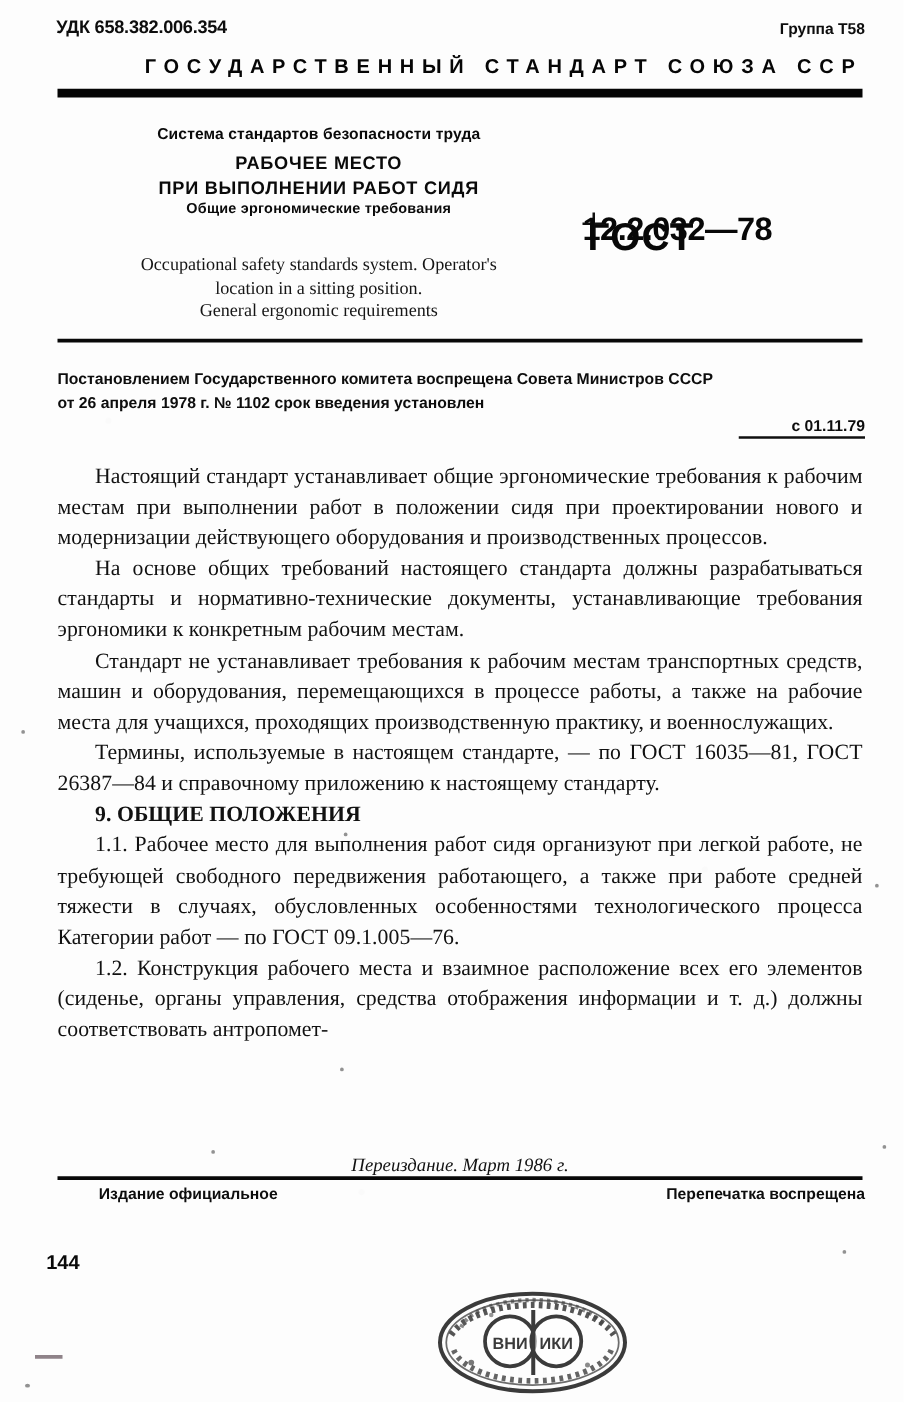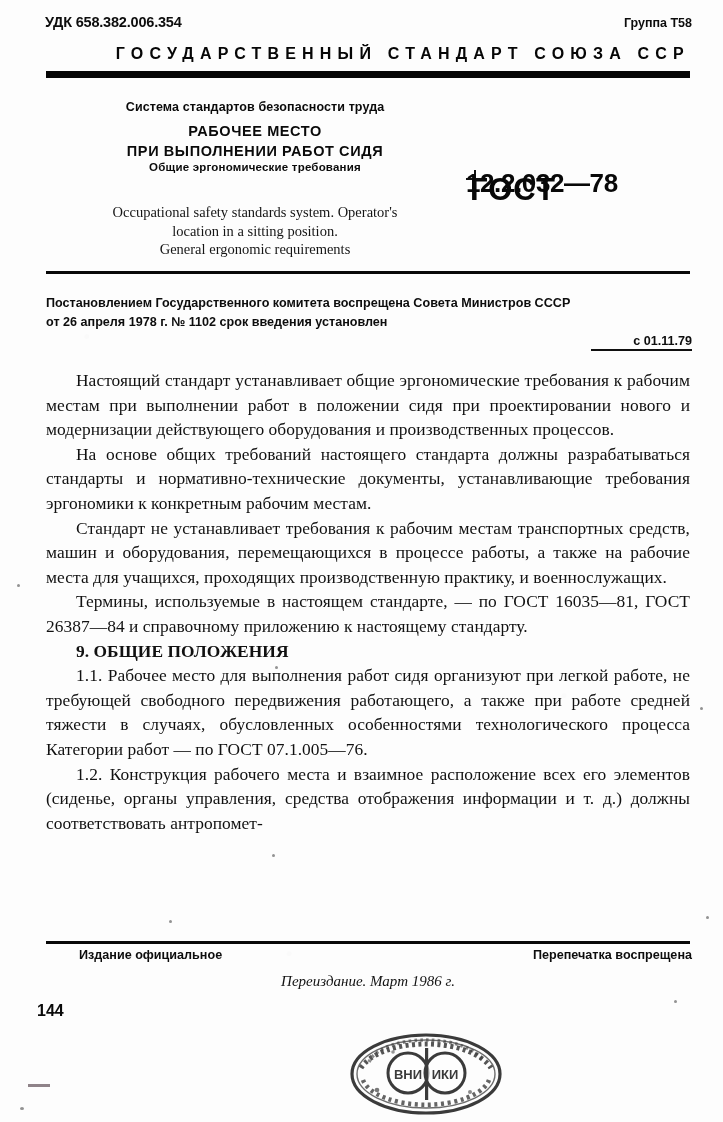--- a/index.html
+++ b/index.html
@@ -197,21 +197,21 @@
     padding-left: 33px;
   }
   .f-right {
     right: 31px; top: 948px;
     font-family: "Liberation Sans", "DejaVu Sans", sans-serif;
     font-weight: bold;
     font-size: 12.6px;
     color: #0d0d0d;
   }
   .f-center {
-    left: 46px; top: 973px;
+    left: 46px; top: 925px;
     width: 644px;
     text-align: center;
     font-family: "Liberation Serif", "DejaVu Serif", serif;
     font-style: italic;
     font-size: 15px;
     color: #131313;
   }
   .page-no {
     left: 37px; top: 1002px;
     font-family: "Liberation Sans", "DejaVu Sans", sans-serif;
@@ -282,21 +282,21 @@
   <div class="abs effective">с 01.11.79</div>
 
   <div class="abs body-wrap">
     <p class="para">Настоящий стандарт устанавливает общие эргономические требования к рабочим местам при выполнении работ в положении сидя при проектировании нового и модернизации действующего оборудования и производственных процессов.</p>
     <p class="para">На основе общих требований настоящего стандарта должны разрабатываться стандарты и нормативно-технические документы, устанавливающие требования эргономики к конкретным рабочим местам.</p>
     <p class="para">Стандарт не устанавливает требования к рабочим местам транспортных средств, машин и оборудования, перемещающихся в процессе работы, а также на рабочие места для учащихся, проходящих производственную практику, и военнослужащих.</p>
     <p class="para">Термины, используемые в настоящем стандарте, — по ГОСТ 16035—81, ГОСТ 26387—84 и справочному приложению к настоящему стандарту.</p>
 
     <p class="para sec-head">9. ОБЩИЕ ПОЛОЖЕНИЯ</p>
 
-    <p class="para">1.1. Рабочее место для выполнения работ сидя организуют при легкой работе, не требующей свободного передвижения работающего, а также при работе средней тяжести в случаях, обусловленных особенностями технологического процесса Категории работ — по ГОСТ 07.1.005—76.</p>
+    <p class="para">1.1. Рабочее место для выполнения работ сидя организуют при легкой работе, не требующей свободного передвижения работающего, а также при работе средней тяжести в случаях, обусловленных особенностями технологического процесса Категории работ — по ГОСТ 09.1.005—76.</p>
     <p class="para">1.2. Конструкция рабочего места и взаимное расположение всех его элементов (сиденье, органы управления, средства отображения информации и т. д.) должны соответствовать антропомет-</p>
   </div>
 
   <div class="abs rule-footer"></div>
   <div class="abs f-left">Издание официальное</div>
   <div class="abs f-right">Перепечатка воспрещена</div>
   <div class="abs f-center">Переиздание. Март 1986 г.</div>
   <div class="abs page-no">144</div>
 
   <div class="abs stamp">

